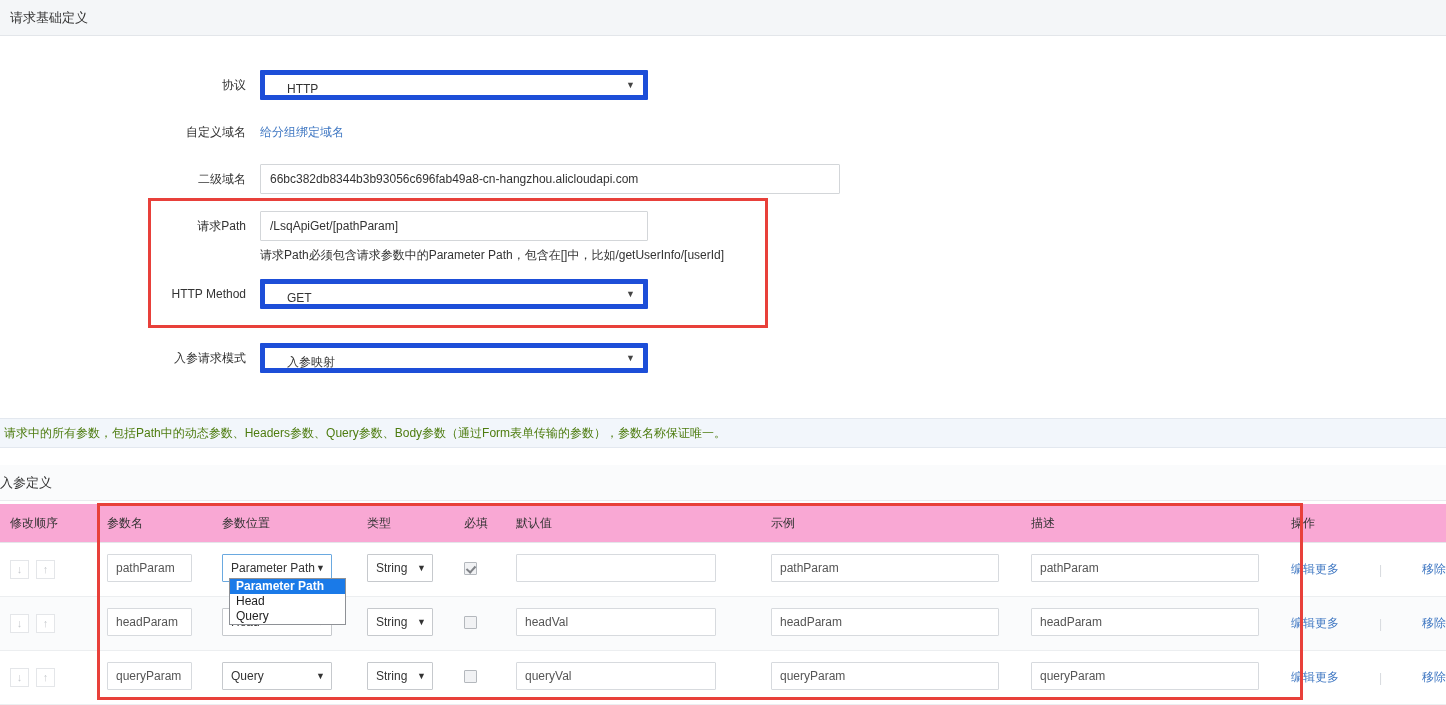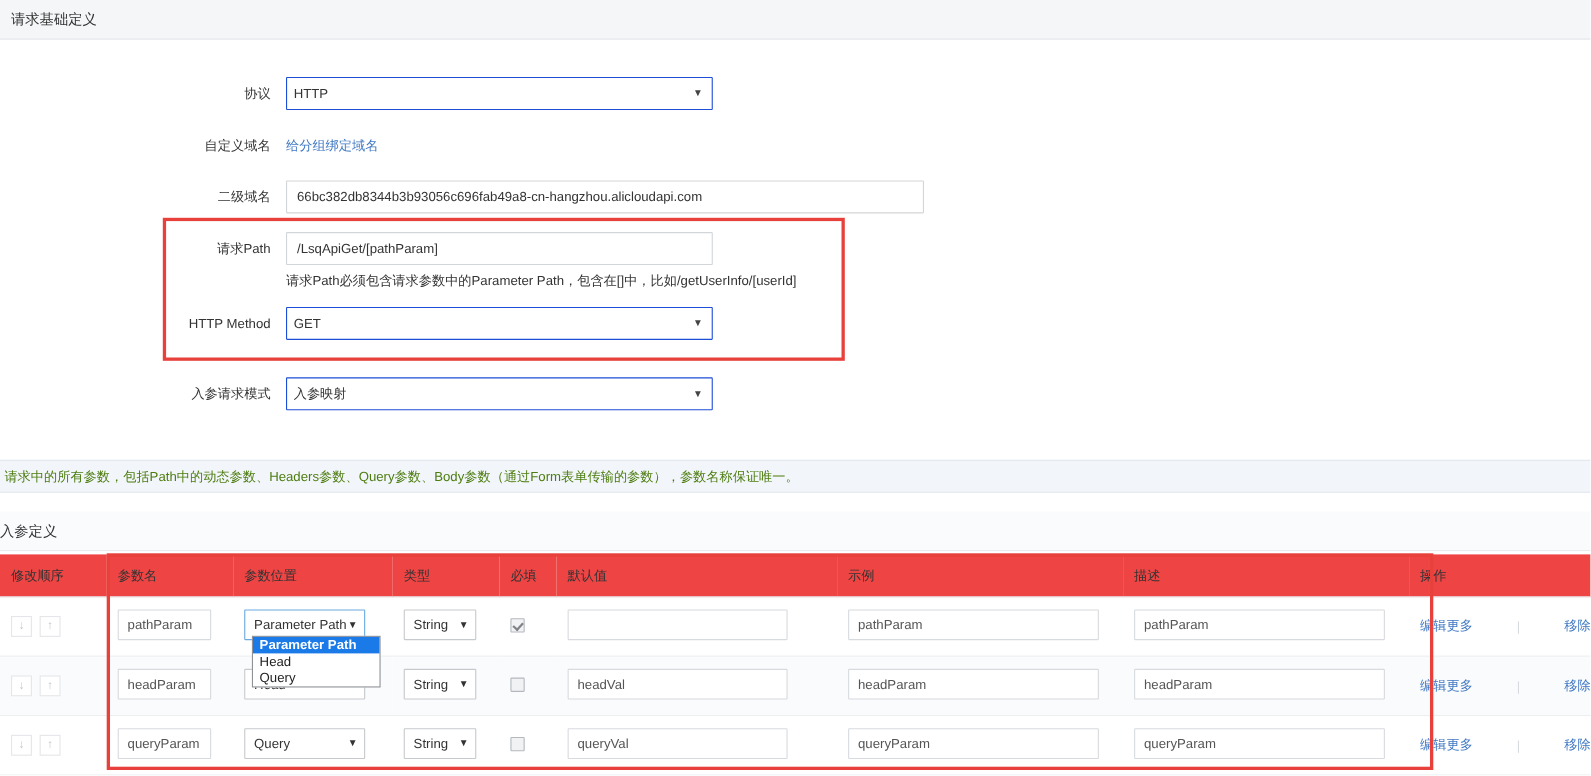--- a/index.html
+++ b/index.html
@@ -66,25 +66,25 @@
     border-radius: 1px;
   }
   .field.wide {
     width: 580px;
   }
   .select-like {
     position: relative;
     width: 388px;
     height: 30px;
     box-sizing: border-box;
-    border: 1px solid #1d4ed8;
-    background: #ffffff;
-    font-size: 12px;
-    color: #333;
-    padding: 0 24px 0 6px;
+    border: 5px solid #1d4ed8;
+    background: #ffffff;
+    font-size: 12px;
+    color: #333;
+    padding: 0 24px 0 22px;
     line-height: 28px;
     border-radius: 1px;
     cursor: default;
   }
   .select-like .caret {
     position: absolute;
     right: 8px;
     top: 50%;
     transform: translateY(-50%);
     font-size: 9px;
@@ -164,21 +164,21 @@
     position: absolute;
     left: 0;
     top: 504px;
     width: 1446px;
     border-collapse: collapse;
     table-layout: fixed;
     font-size: 12px;
   }
   .tbl th {
     height: 38px;
-    background: #ef4444;
+    background: #f9a8d4;
     border-bottom: 1px solid #e4e6ea;
     font-weight: normal;
     color: #333;
     text-align: left;
     padding: 0 0 0 10px;
     font-size: 12px;
     vertical-align: middle;
   }
   .tbl td {
     height: 53px;

